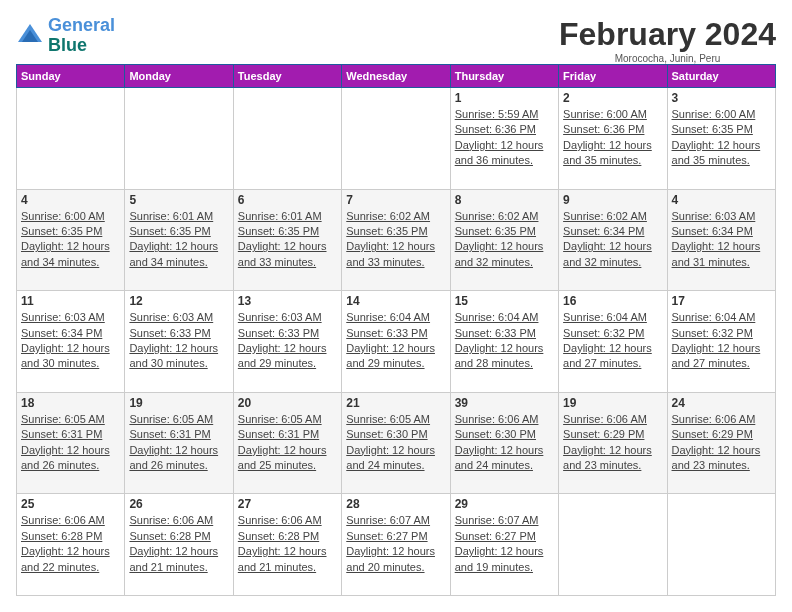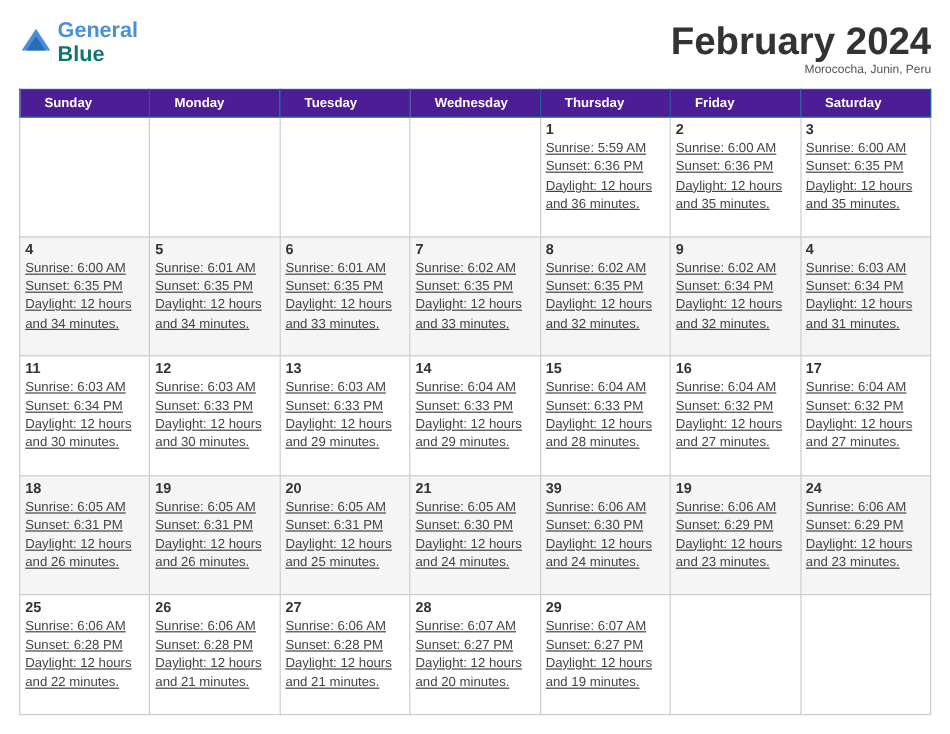--- a/index.html
+++ b/index.html
@@ -14,65 +14,65 @@
       width: 792px;
       height: 612px;
       padding: 16px;
       display: flex;
       flex-direction: column;
     }
     .header {
       display: flex;
       justify-content: space-between;
       align-items: flex-start;
-      margin-bottom: 10px;
+      margin-bottom: 0;
     }
     .logo {
       display: flex;
       align-items: center;
       gap: 4px;
     }
     .logo-text {
       font-size: 18px;
       font-weight: bold;
       color: #333;
       line-height: 1.1;
     }
     .logo-text span {
       color: #4a90d9;
     }
     .logo-icon {
       width: 28px;
       height: 28px;
     }
     .title-block {
-      text-align: right;
+      text-align: center;
     }
     .main-title {
       font-size: 32px;
       font-weight: bold;
       color: #333;
     }
     .sub-title {
       font-size: 10px;
       color: #555;
     }
     .calendar {
       flex: 1;
       border: 1px solid #ccc;
       border-collapse: collapse;
       width: 100%;
       table-layout: fixed;
     }
     .calendar thead tr th {
-      background-color: #4c1d95;
+      background-color: #a21caf;
       color: #fff;
       font-size: 11px;
       font-weight: bold;
-      padding: 5px 20px;
+      padding: 5px 4px;
       text-align: left;
       border: 1px solid #1e5a9c;
     }
     .calendar tbody tr td {
       border: 1px solid #ccc;
       vertical-align: top;
       padding: 3px 4px;
       font-size: 9.5px;
       color: #333;
       background: #fff;

